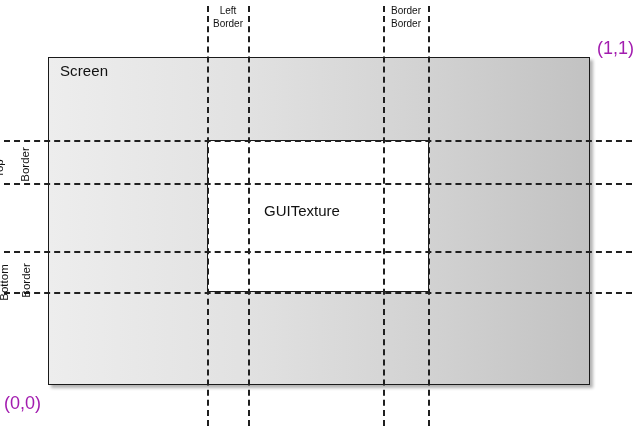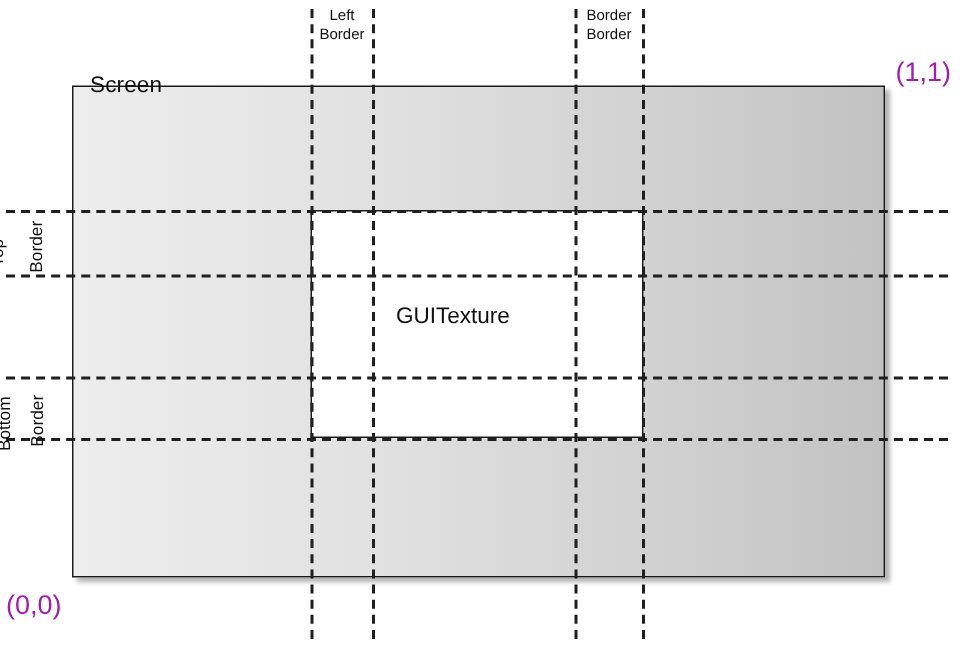--- a/index.html
+++ b/index.html
@@ -24,21 +24,21 @@
     width: 542px;
     height: 328px;
     background: linear-gradient(to right, #ededed 0%, #e2e2e2 35%, #d2d2d2 70%, #c2c2c2 100%);
     border: 1.5px solid #1a1a1a;
     box-sizing: border-box;
     box-shadow: 3px 3px 3px rgba(0,0,0,0.30);
   }
   .screen-label {
     position: absolute;
     left: 60px;
-    top: 48px;
+    top: 62px;
     font-size: 15px;
     color: #111111;
     letter-spacing: 0.1px;
     white-space: nowrap;
   }
 
   
   .guitexture-rect {
     position: absolute;
     left: 207px;

